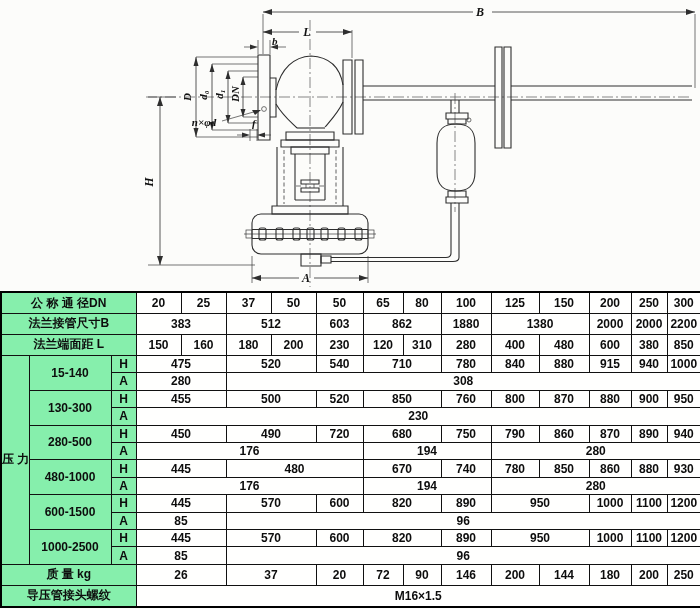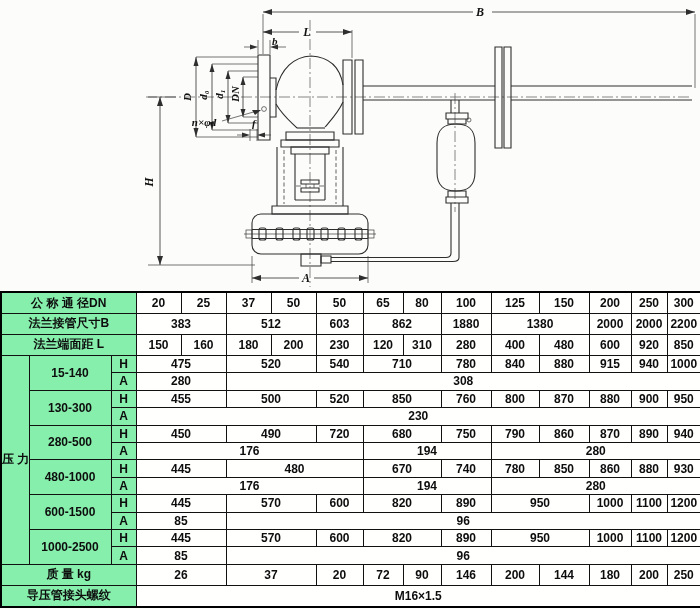--- a/index.html
+++ b/index.html
@@ -245,21 +245,21 @@
           <td class="cell-d">160</td>
           <td class="cell-d">180</td>
           <td class="cell-d">200</td>
           <td class="cell-d">230</td>
           <td class="cell-d">120</td>
           <td class="cell-d">310</td>
           <td class="cell-d">280</td>
           <td class="cell-d">400</td>
           <td class="cell-d">480</td>
           <td class="cell-d">600</td>
-          <td class="cell-d">920</td>
+          <td class="cell-d">380</td>
           <td class="cell-d">850</td>
         </tr>
         <tr>
           <td rowspan="12" class="cell-v">压
 力
 调
 节
 范
 围
 KPa</td>

